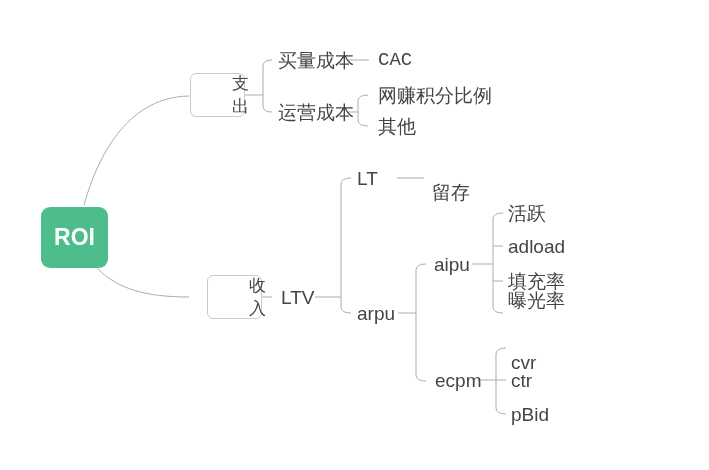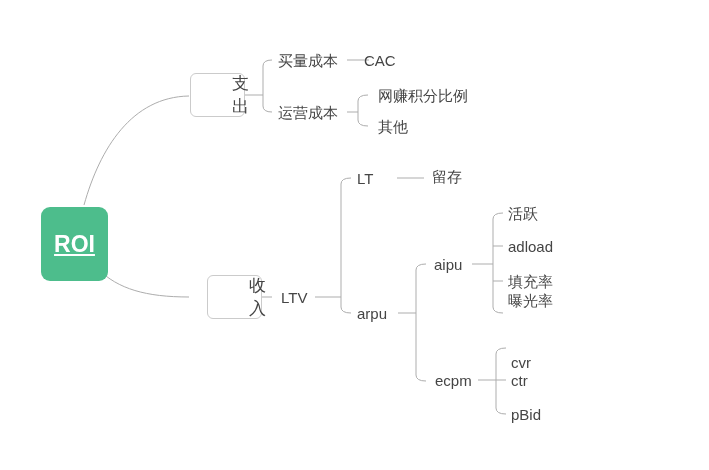--- a/index.html
+++ b/index.html
@@ -21,52 +21,51 @@
     width: 709px; height: 470px;
   }
   svg.edges path {
     stroke: var(--line, #adadad);
     stroke-width: 1;
     fill: none;
   }
   .root-node {
     position: absolute;
     left: 41px; top: 207px;
-    width: 67px; height: 74px;
+    width: 67px; height: 61px;
     background: var(--root-bg, #4dbd8c);
     border-radius: 9px;
     display: flex;
     align-items: center;
     justify-content: center;
     color: var(--root-text, #ffffff);
     font-size: 23px;
     font-weight: bold;
     cursor: pointer;
-    text-decoration: underline;
   }
   .box-node {
     position: absolute;
     width: 55px; height: 44px;
     background: #ffffff;
     border: 1px solid var(--node-border, #cbcbcb);
     border-radius: 6px;
     box-sizing: border-box;
     display: flex;
     align-items: center;
     justify-content: center;
     color: var(--node-text, #454545);
     font-size: 17px;
     cursor: pointer;
     padding-left: 46px;
   }
   .leaf {
     position: absolute;
     transform: translateY(-50%);
     color: var(--node-text, #454545);
-    font-size: 15px;
+    font-size: 19px;
     line-height: 1;
     white-space: nowrap;
     cursor: pointer;
   }
 </style>
 </head>
 <body>
 
 <div id="app">
 
@@ -91,28 +90,28 @@
     <path d="M 478 380 L 506 380"></path>
     <path d="M 506 348 Q 496 348 496 354 L 496 408 Q 496 414 506 414"></path>
   </svg>
 
   <div class="root-node">ROI</div>
 
   <div class="box-node" style="left:190px;top:73px;">支出</div>
   <div class="box-node" style="left:190px;top:275px;margin-left:17px;">收入</div>
 
   <div class="leaf" style="left:278px;top:60px;">买量成本</div>
-  <div class="leaf" style="left:364px;top:60px;">CAC</div>
+  <div class="leaf" style="left:378px;top:60px;font-family:Liberation Mono, monospace;">CAC</div>
   <div class="leaf" style="left:278px;top:112px;">运营成本</div>
   <div class="leaf" style="left:378px;top:95px;">网赚积分比例</div>
   <div class="leaf" style="left:378px;top:126px;">其他</div>
 
   <div class="leaf" style="left:281px;top:297px;">LTV</div>
   <div class="leaf" style="left:357px;top:178px;">LT</div>
-  <div class="leaf" style="left:432px;top:176px;">留存</div>
+  <div class="leaf" style="left:432px;top:192px;">留存</div>
   <div class="leaf" style="left:357px;top:313px;">arpu</div>
 
   <div class="leaf" style="left:434px;top:264px;">aipu</div>
   <div class="leaf" style="left:508px;top:213px;">活跃</div>
   <div class="leaf" style="left:508px;top:246px;">adload</div>
   <div class="leaf" style="left:508px;top:281px;">填充率</div>
   <div class="leaf" style="left:508px;top:300px;">曝光率</div>
 
   <div class="leaf" style="left:435px;top:380px;">ecpm</div>
   <div class="leaf" style="left:511px;top:362px;">cvr</div>

